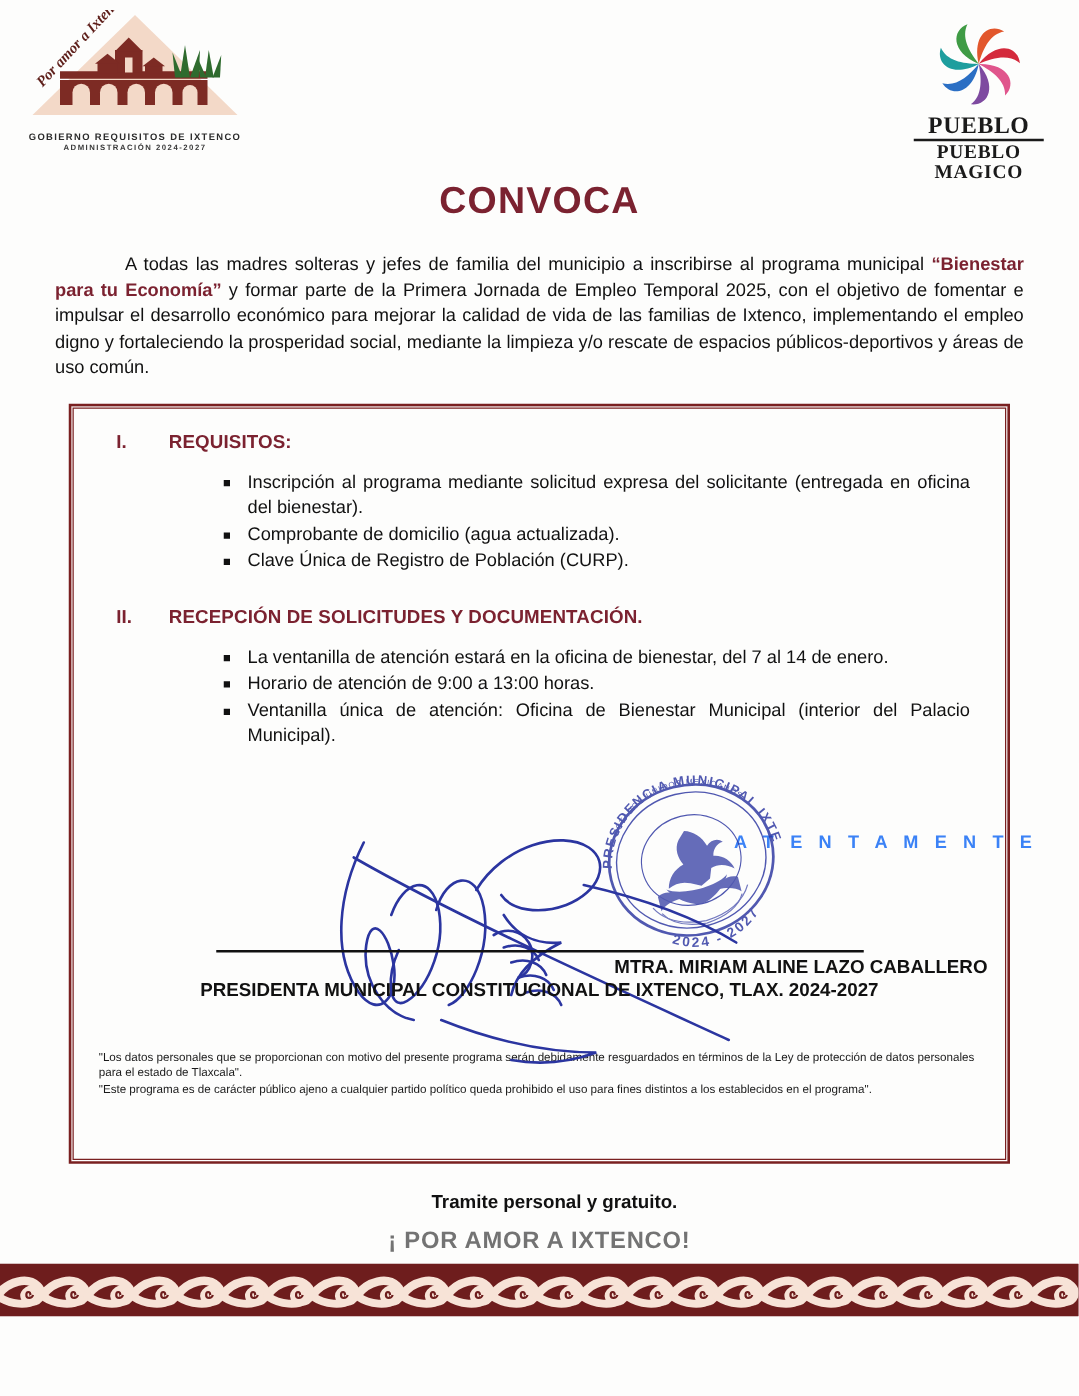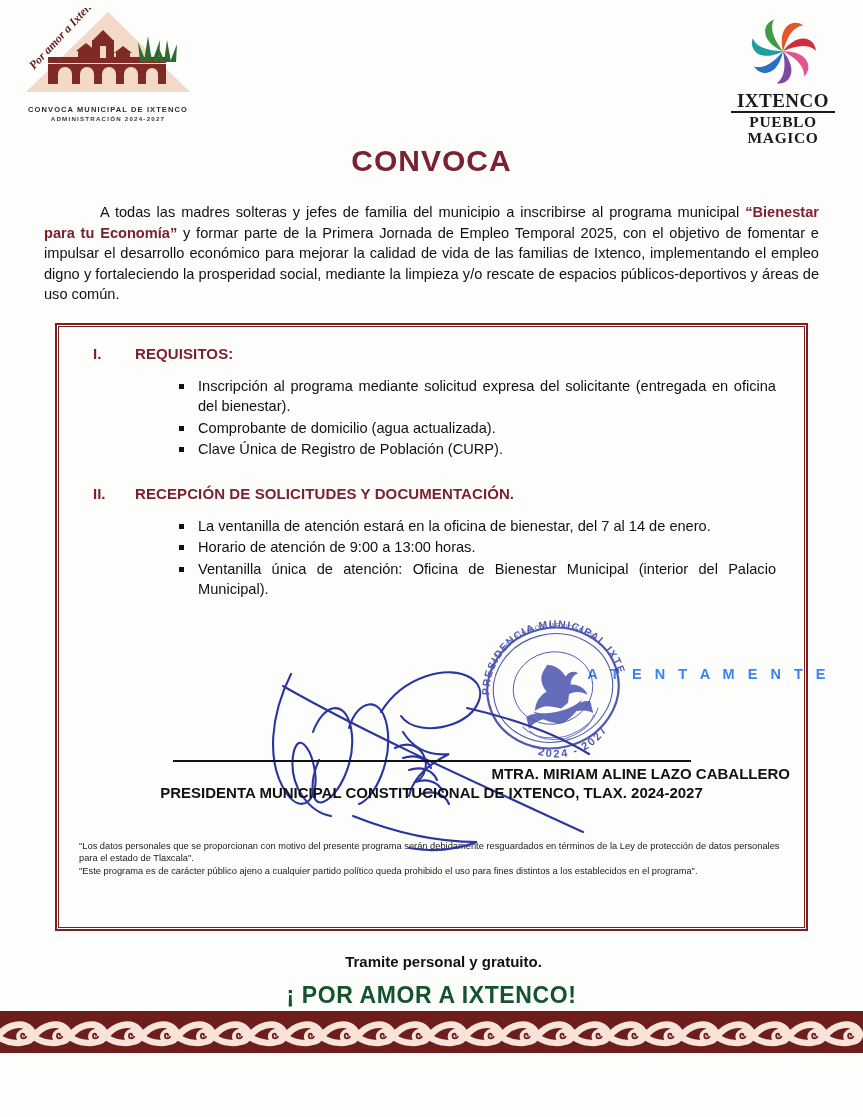--- a/index.html
+++ b/index.html
@@ -254,23 +254,23 @@
     text-align: center;
     margin-top: 22px;
   }
   .footer .tramite {
     font-size: 15px;
     font-weight: bold;
     color: #111;
     margin-left: 24px;
   }
   .footer .amor {
-    font-size: 23px;
-    font-weight: bold;
-    color: #14532d;
+    font-size: 19px;
+    font-weight: bold;
+    color: #737373;
     margin-top: 12px;
     letter-spacing: 0.6px;
   }
 
   
   .ornament {
     position: absolute;
     left: 0;
     bottom: 64px;
     width: 863px;
@@ -321,40 +321,40 @@
             <path d="M122 54 l-2 -20 l8 20 z"></path>
             <path d="M134 54 l8 -22 l-1 22 z"></path>
             <path d="M146 54 l3 -22 l4 22 z"></path>
             <path d="M142 54 l-2 -16 l7 16 z"></path>
             <path d="M152 54 l7 -18 l-1 18 z"></path>
           </g>
 
           <text x="16" y="62" transform="rotate(-47 16 62)" font-family="Liberation Serif, serif" font-size="12" font-style="italic" font-weight="bold" fill="#5e1f1a">Por amor a Ixtenco</text>
         </svg>
       </div>
-      <div class="gov-line1">CONVOCA MUNICIPAL DE IXTENCO</div>
+      <div class="gov-line1">GOBIERNO REQUISITOS DE IXTENCO</div>
       <div class="gov-line2">ADMINISTRACIÓN 2024-2027</div>
     </div>
 
 
     <div class="logo-right">
       <svg class="pinwheel" width="96" height="74" viewBox="0 0 100 80" xmlns="http://www.w3.org/2000/svg">
         <g transform="translate(50,38)">
           <g>
             <path d="M0 0 C -6 -26 10 -36 22 -28 C 10 -26 4 -14 0 0 Z" fill="#e2572c" transform="rotate(0)"></path>
             <path d="M0 0 C -6 -26 10 -36 22 -28 C 10 -26 4 -14 0 0 Z" fill="#d42a3c" transform="rotate(51)"></path>
             <path d="M0 0 C -6 -26 10 -36 22 -28 C 10 -26 4 -14 0 0 Z" fill="#e0558c" transform="rotate(102)"></path>
             <path d="M0 0 C -6 -26 10 -36 22 -28 C 10 -26 4 -14 0 0 Z" fill="#7e4aa0" transform="rotate(153)"></path>
             <path d="M0 0 C -6 -26 10 -36 22 -28 C 10 -26 4 -14 0 0 Z" fill="#2b6fc4" transform="rotate(204)"></path>
             <path d="M0 0 C -6 -26 10 -36 22 -28 C 10 -26 4 -14 0 0 Z" fill="#1e9e9e" transform="rotate(255)"></path>
             <path d="M0 0 C -6 -26 10 -36 22 -28 C 10 -26 4 -14 0 0 Z" fill="#3f9b45" transform="rotate(306)"></path>
           </g>
         </g>
       </svg>
-      <div class="pm-name">IXTENCO</div>
+      <div class="pm-name">PUEBLO</div>
       <div class="pm-rule"></div>
       <div class="pm-sub">PUEBLO MAGICO</div>
     </div>
   </div>
 
   <div class="convoca">CONVOCA</div>
 
   <div class="intro">
     <span class="indent"></span><span>A todas las madres solteras y jefes de familia del municipio a inscribirse al programa municipal </span><span class="hl">“Bienestar para tu Economía”</span><span> y formar parte de la  Primera  Jornada de Empleo Temporal 2025, con el objetivo de fomentar e impulsar el desarrollo económico para mejorar la calidad de vida de las familias de Ixtenco, implementando el empleo digno y fortaleciendo la prosperidad social, mediante la limpieza y/o rescate de espacios públicos-deportivos y áreas de uso común.</span>
   </div>

